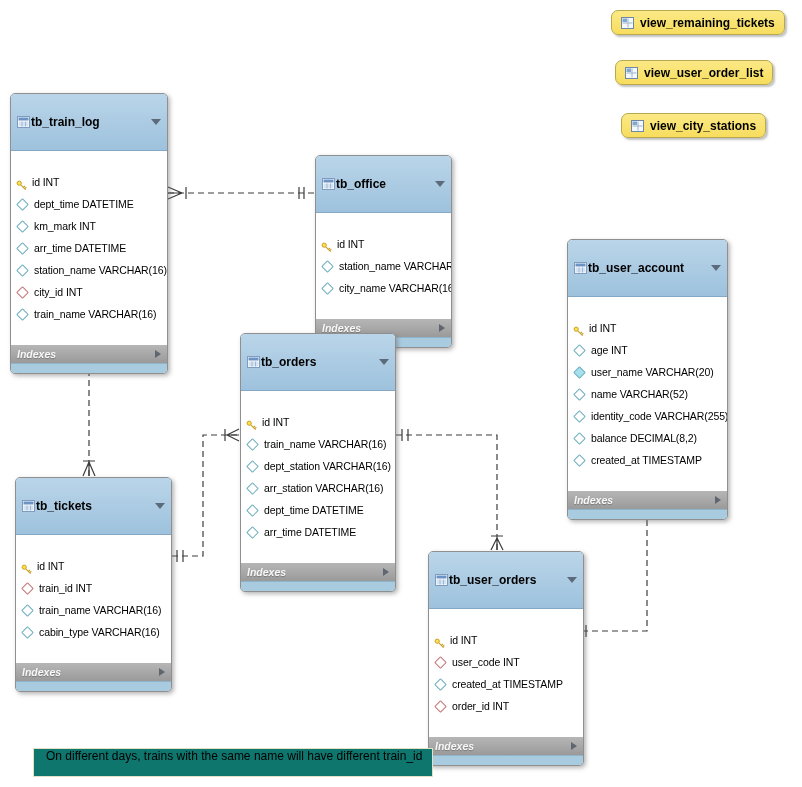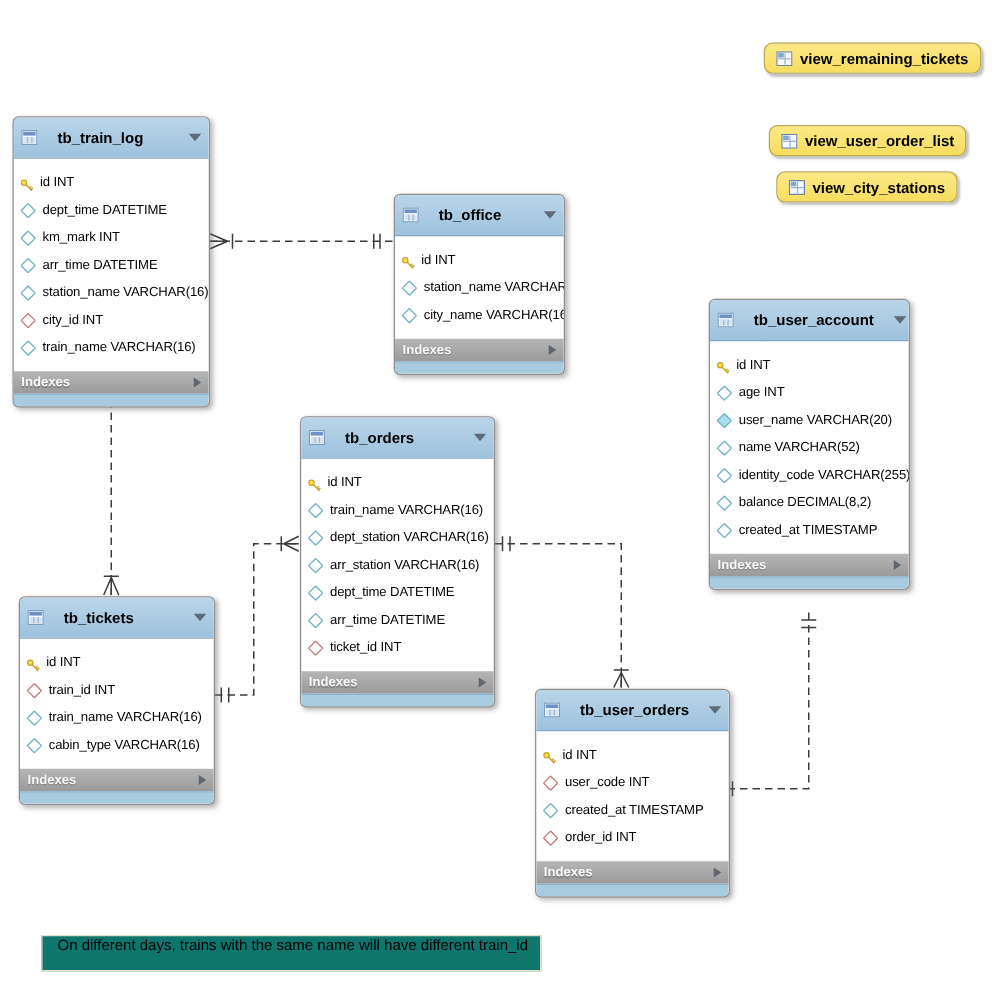--- a/index.html
+++ b/index.html
@@ -5,44 +5,44 @@
   html,body{margin:0;padding:0;background:#ffffff;}
   #canvas{position:relative;width:802px;height:787px;background:#ffffff;overflow:hidden;
           font-family:"Liberation Sans",sans-serif;}
   
   #rels{position:absolute;left:0;top:0;width:802px;height:787px;z-index:1;}
   #rels path.dash{stroke:#3c3c3c;stroke-width:1.2;fill:none;stroke-dasharray:6 4;}
   #rels path.solid{stroke:#3c3c3c;stroke-width:1.2;fill:none;}
   
   .tbl{position:absolute;z-index:2;background:#ffffff;border:1px solid #8f8f8f;border-radius:5px;
        overflow:hidden;box-shadow:2px 2px 4px rgba(110,110,110,0.5);box-sizing:border-box;}
-  .thead{height:24px;display:flex;align-items:center;gap:16px;padding:4px 6px;
+  .thead{height:24px;display:flex;align-items:center;gap:1px;padding:16px 6px;
          background:linear-gradient(#bad5e9,#9ec2dd);border-bottom:1px solid #85a9c5;}
   .tname{font-size:12px;font-weight:bold;color:#000;white-space:nowrap;}
   .tri{margin-left:auto;width:0;height:0;border-left:5px solid transparent;
        border-right:5px solid transparent;border-top:6px solid #5c6b7a;}
-  .tbody{padding:8px 0;}
+  .tbody{padding:20px 0;}
   .row{height:22px;display:flex;align-items:center;gap:5px;padding:0 5px;white-space:nowrap;}
   .clabel{font-size:10.5px;color:#000;letter-spacing:-0.1px;}
   .dmd{width:7px;height:7px;transform:rotate(45deg);border:1px solid #6fafbe;background:#fff;
        flex:0 0 auto;margin:0 2px;border-radius:1px;}
   .dmd-f{background:#a6dfee;}
   .dmd-fk{border-color:#c47878;}
   .kicon{flex:0 0 auto;width:11px;height:11px;display:inline-block;}
   .tfoot{height:18px;display:flex;align-items:center;padding:0 6px;
-         background:linear-gradient(#b6b6b6,#9a9a9a);}
+         background:linear-gradient(#b6b6b6,#9a9a9a);font-style:italic;}
   .tfoot .flabel{font-size:10.5px;font-weight:bold;color:#f8f8f8;text-shadow:0 1px 1px rgba(0,0,0,0.25);}
   .arr{margin-left:auto;width:0;height:0;border-top:4.5px solid transparent;
        border-bottom:4.5px solid transparent;border-left:6px solid #5f6670;}
   .tbar{height:9px;background:#a9cbdf;border-top:1px solid #8fb3ca;}
   .tbl-icon,.view-icon{flex:0 0 auto;display:inline-flex;}
   
   .view-pill{position:absolute;z-index:2;height:25px;display:flex;align-items:center;gap:6px;
              padding:0 9px;background:linear-gradient(#fbe986,#f7dd5e);border:1px solid #b9a84e;
-             border-radius:7px;box-shadow:2px 2px 2px rgba(120,120,120,0.45);box-sizing:border-box;margin-top:24px;}
+             border-radius:7px;box-shadow:2px 2px 2px rgba(120,120,120,0.45);box-sizing:border-box;}
   .view-label{font-size:12px;font-weight:bold;color:#000;white-space:nowrap;}
   
   .note{position:absolute;z-index:2;width:400px;height:29px;background:#0f766e;
         border:1px solid #e3e0c8;display:flex;align-items:flex-start;padding-left:12px;
         box-sizing:border-box;}
   .note-text{font-size:12px;color:#000;white-space:nowrap;}
 </style>
 </head>
 <body>
 
@@ -251,24 +251,20 @@
           <span class="dmd"></span>
           <span class="clabel">arr_station VARCHAR(16)</span>
         </div>
       <div class="row">
           <span class="dmd"></span>
           <span class="clabel">dept_time DATETIME</span>
         </div>
       <div class="row">
           <span class="dmd"></span>
           <span class="clabel">arr_time DATETIME</span>
-        </div>
-      <div class="row">
-          <span class="dmd dmd-fk"></span>
-          <span class="clabel">ticket_id INT</span>
         </div>
     </div>
     <div class="tfoot">
         <span class="flabel">Indexes</span>
         <span class="arr"></span>
       </div>
     <div class="tbar"></div>
   </div>
 
   <div class="tbl" style="left:15px;top:477px;width:157px">
@@ -359,21 +355,21 @@
     <span class="view-icon">
         <svg width="13" height="12" viewBox="0 0 13 12">
           <rect x="0.5" y="0.5" width="12" height="11" fill="#f4f8fc" stroke="#6e86a8"></rect>
           <rect x="1.5" y="1.5" width="4.5" height="3.5" fill="#7fa7d0"></rect>
           <line x1="1.5" y1="6" x2="11.5" y2="6" stroke="#9fb4cc"></line>
           <line x1="7" y1="1.5" x2="7" y2="10.5" stroke="#9fb4cc"></line>
         </svg>
       </span>
     <span class="view-label">view_remaining_tickets</span>
   </div>
-  <div class="view-pill" style="left:615px;top:76px">
+  <div class="view-pill" style="left:615px;top:60px">
     <span class="view-icon">
         <svg width="13" height="12" viewBox="0 0 13 12">
           <rect x="0.5" y="0.5" width="12" height="11" fill="#f4f8fc" stroke="#6e86a8"></rect>
           <rect x="1.5" y="1.5" width="4.5" height="3.5" fill="#7fa7d0"></rect>
           <line x1="1.5" y1="6" x2="11.5" y2="6" stroke="#9fb4cc"></line>
           <line x1="7" y1="1.5" x2="7" y2="10.5" stroke="#9fb4cc"></line>
         </svg>
       </span>
     <span class="view-label">view_user_order_list</span>
   </div>

